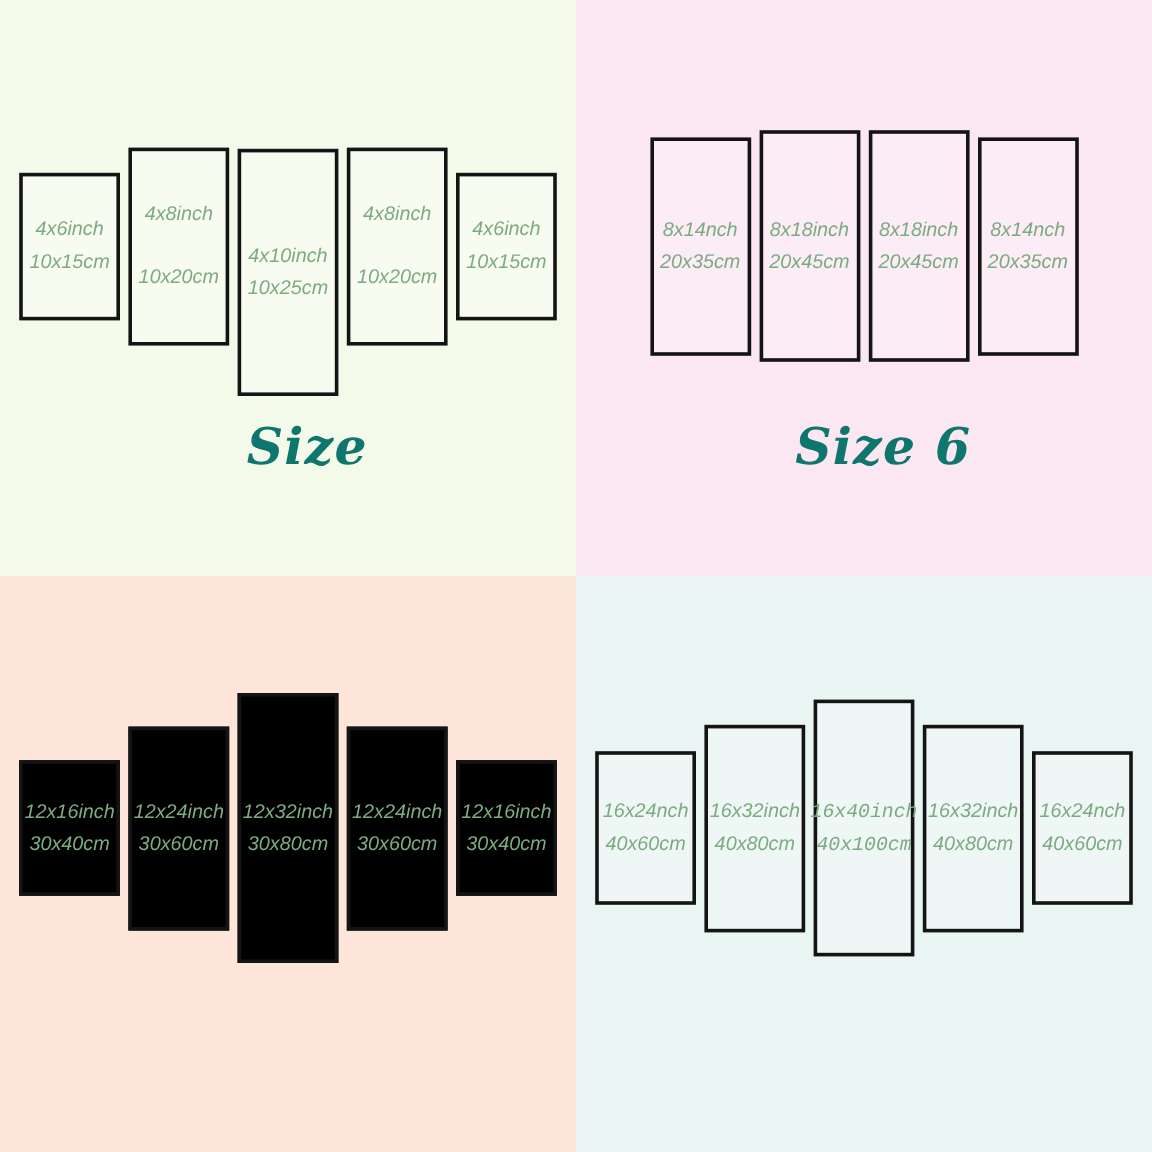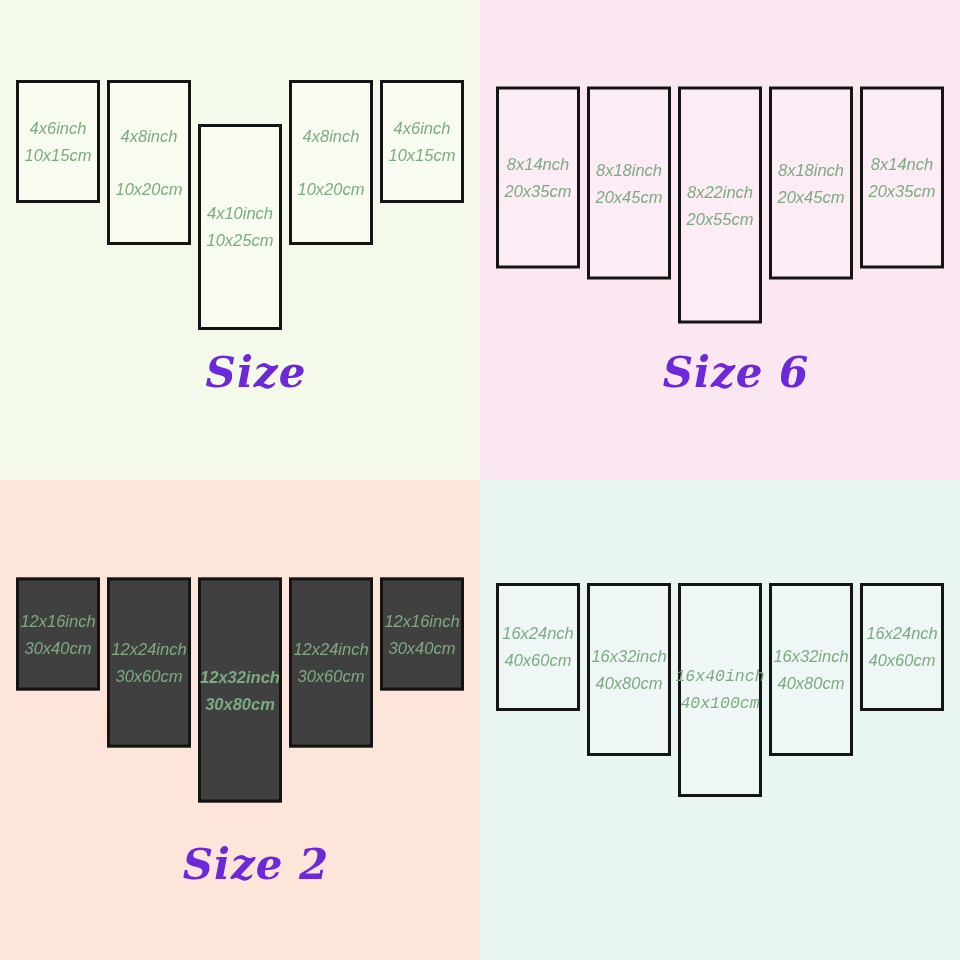--- a/index.html
+++ b/index.html
@@ -23,50 +23,51 @@
   .q1 { background: #fbe7f2; }
   .q2 { background: #fde5d9; }
   .q3 { background: #e9f5f2; }
 
   .panel-row {
     position: absolute;
     left: 0;
     width: 480px;
     display: flex;
     justify-content: center;
+    align-items: center;
     gap: 7px;
   }
   .q0 .panel-row, .q1 .panel-row { top: 205px; transform: translateY(-50%); }
   .q2 .panel-row, .q3 .panel-row { top: 210px; transform: translateY(-50%); }
 
   .panel {
     box-sizing: border-box;
     width: 84px;
     border: 3px solid #141414;
     display: flex;
     flex-direction: column;
     justify-content: center;
     align-items: center;
   }
   .q0 .panel { background: #f8fcf0; }
   .q1 .panel { background: #fcecf5; }
-  .q2 .panel { background: #404040; }
+  .q2 .panel { background: #000000; }
   .q3 .panel { background: #eef7f5; }
 
   .q0 .p1, .q0 .p5 { height: 123px; }
   .q0 .p2, .q0 .p4 { height: 165px; gap: 26px; }
   .q0 .p3           { height: 206px; margin-top: 44px; }
 
   .q1 .p1, .q1 .p5 { height: 182px; }
   .q1 .p2, .q1 .p4 { height: 193px; }
   .q1 .p3           { height: 237px; }
 
   .q2 .p1, .q2 .p5 { height: 113px; }
   .q2 .p2, .q2 .p4 { height: 170px; }
-  .q2 .p3           { height: 225px; font-weight: bold; }
+  .q2 .p3           { height: 225px; }
 
   .q3 .p1, .q3 .p5 { height: 128px; }
   .q3 .p2, .q3 .p4 { height: 173px; }
   .q3 .p3           { height: 214px; font-family: Liberation Mono, monospace; }
 
   .size-line {
     font-style: italic;
     font-size: 16.5px;
     line-height: 27px;
     color: #7dab81;
@@ -77,21 +78,21 @@
     position: absolute;
     left: 0;
     width: 512px;
     margin: 0;
     text-align: center;
     font-family: "DejaVu Serif", serif;
     font-style: italic;
     font-weight: 700;
     font-size: 42px;
     letter-spacing: 1px;
-    color: #6d28d9;
+    color: #0f766e;
   }
   .q0 .quadrant-title, .q1 .quadrant-title { top: 372px; transform: translateY(-50%); }
   .q2 .quadrant-title, .q3 .quadrant-title { top: 384px; transform: translateY(-50%); }
 </style>
 </head>
 <body>
 
 <div class="chart-canvas">
 
   <section class="quadrant q0">
@@ -123,24 +124,20 @@
   <section class="quadrant q1">
     <div class="panel-row">
       <div class="panel p1">
         <span class="size-line">8x14nch</span>
         <span class="size-line">20x35cm</span>
       </div>
       <div class="panel p2">
         <span class="size-line">8x18inch</span>
         <span class="size-line">20x45cm</span>
       </div>
-      <div class="panel p3">
-        <span class="size-line">8x22inch</span>
-        <span class="size-line">20x55cm</span>
-      </div>
       <div class="panel p4">
         <span class="size-line">8x18inch</span>
         <span class="size-line">20x45cm</span>
       </div>
       <div class="panel p5">
         <span class="size-line">8x14nch</span>
         <span class="size-line">20x35cm</span>
       </div>
     </div>
     <h2 class="quadrant-title">Size 6</h2>
@@ -162,21 +159,20 @@
       </div>
       <div class="panel p4">
         <span class="size-line">12x24inch</span>
         <span class="size-line">30x60cm</span>
       </div>
       <div class="panel p5">
         <span class="size-line">12x16inch</span>
         <span class="size-line">30x40cm</span>
       </div>
     </div>
-    <h2 class="quadrant-title">Size 2</h2>
   </section>
 
   <section class="quadrant q3">
     <div class="panel-row">
       <div class="panel p1">
         <span class="size-line">16x24nch</span>
         <span class="size-line">40x60cm</span>
       </div>
       <div class="panel p2">
         <span class="size-line">16x32inch</span>

